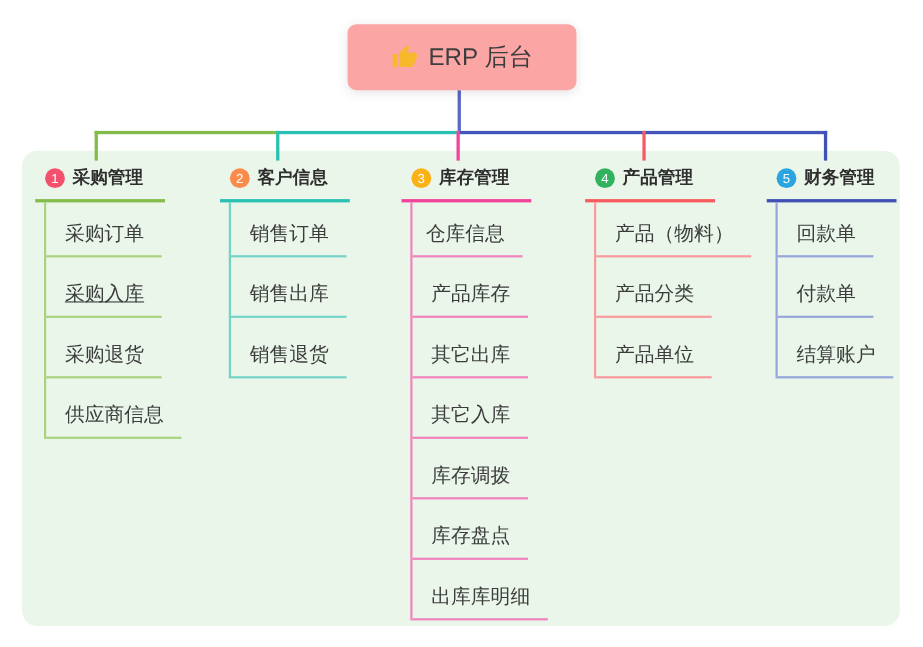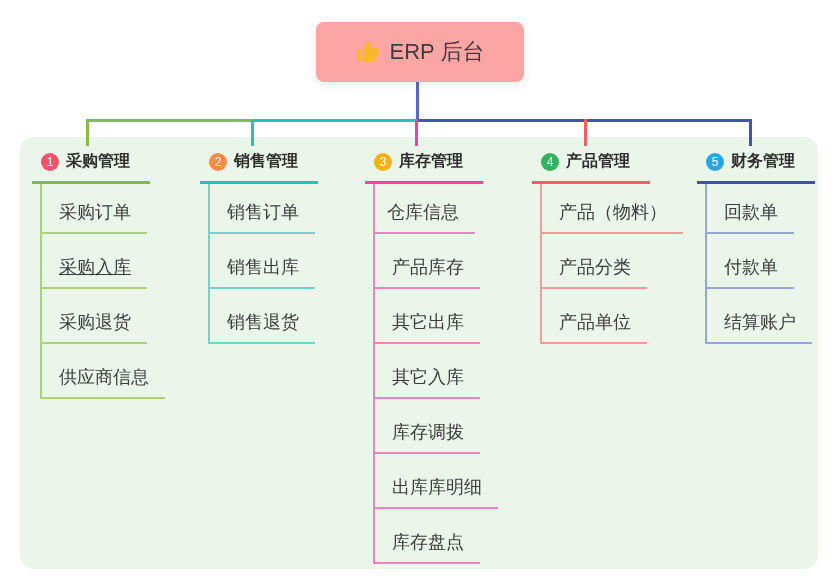--- a/index.html
+++ b/index.html
@@ -109,21 +109,21 @@
       </div>
       <div class="item">
         <span class="item-label" style="border-bottom-color: rgb(171, 210, 125);">供应商信息</span>
       </div>
     </div>
 </div>
 
 <div class="branch branch-2">
   <div class="branch-header" style="border-bottom-color: rgb(42, 192, 178);">
     <span class="badge" style="background: rgb(251, 139, 75);">2</span>
-    <span class="branch-title">销售管理</span>
+    <span class="branch-title">客户信息</span>
   </div>
   <div class="items" style="border-left-color: rgb(116, 211, 199);">
       <div class="item">
         <span class="item-label" style="border-bottom-color: rgb(116, 211, 199);">销售订单</span>
       </div>
       <div class="item">
         <span class="item-label" style="border-bottom-color: rgb(116, 211, 199);">销售出库</span>
       </div>
       <div class="item">
         <span class="item-label" style="border-bottom-color: rgb(116, 211, 199);">销售退货</span>
@@ -146,24 +146,24 @@
       <div class="item">
         <span class="item-label" style="border-bottom-color: rgb(242, 130, 187);">其它出库</span>
       </div>
       <div class="item">
         <span class="item-label" style="border-bottom-color: rgb(242, 130, 187);">其它入库</span>
       </div>
       <div class="item">
         <span class="item-label" style="border-bottom-color: rgb(242, 130, 187); text-align: right;">库存调拨</span>
       </div>
       <div class="item">
+        <span class="item-label" style="border-bottom-color: rgb(242, 130, 187);">库存盘点</span>
+      </div>
+      <div class="item">
         <span class="item-label" style="border-bottom-color: rgb(242, 130, 187);">出库库明细</span>
-      </div>
-      <div class="item">
-        <span class="item-label" style="border-bottom-color: rgb(242, 130, 187);">库存盘点</span>
       </div>
     </div>
 </div>
 
 <div class="branch branch-4">
   <div class="branch-header" style="border-bottom-color: rgb(247, 92, 96);">
     <span class="badge" style="background: rgb(50, 178, 95);">4</span>
     <span class="branch-title">产品管理</span>
   </div>
   <div class="items" style="border-left-color: rgb(249, 154, 157);">

